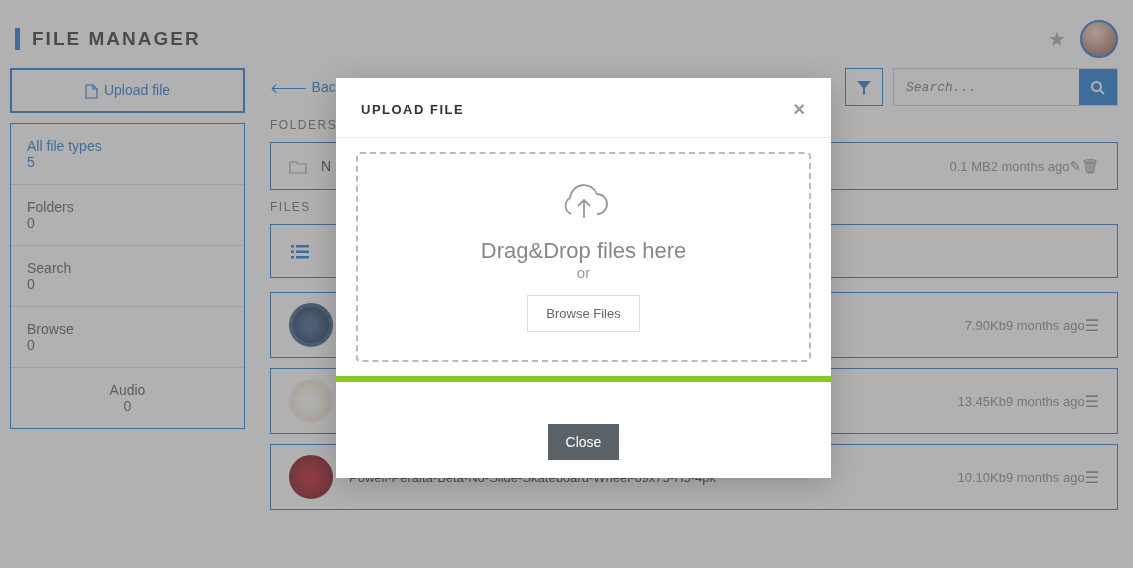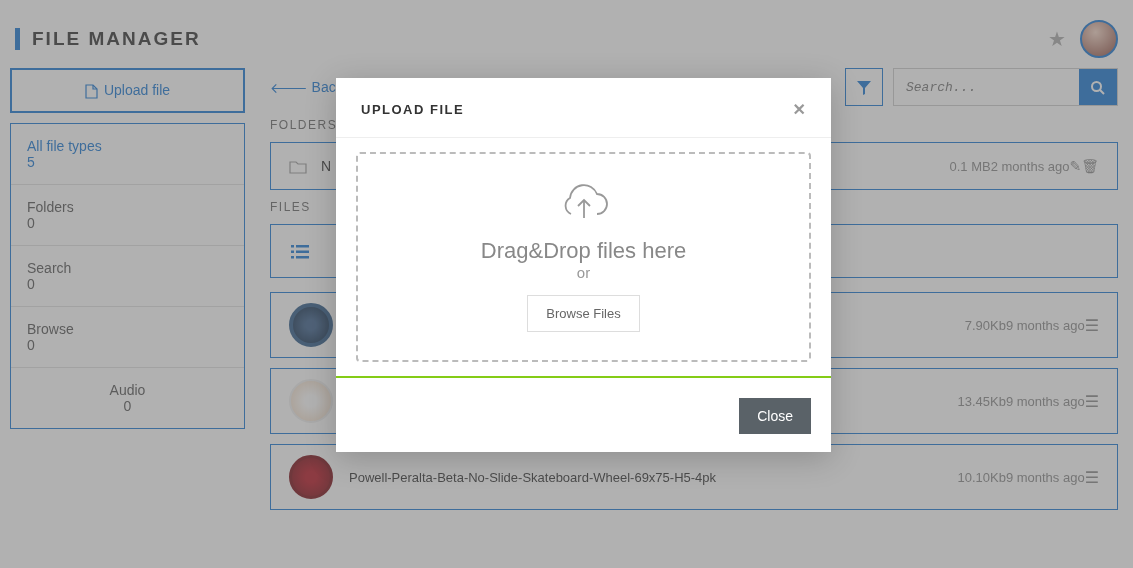--- a/index.html
+++ b/index.html
@@ -192,24 +192,24 @@
     .browse-btn {
       display: inline-block;
       border: 1px solid #ddd;
       padding: 10px 18px;
       font-size: 13px;
       color: #666;
       background: #fff;
       cursor: pointer;
     }
     .modal-footer {
-      border-top: 2px solid #84cc16;
-      padding: 20px 20px 18px 20px;
-      display: flex;
-      justify-content: flex-end;
+      border-top: 6px solid #84cc16;
+      padding: 42px 20px 18px 20px;
+      display: flex;
+      justify-content: center;
     }
     .close-btn {
       background: #5a6268;
       color: #fff;
       padding: 10px 18px;
       font-size: 14px;
       border: none;
       cursor: pointer;
     }
     svg { display: inline-block; vertical-align: middle; }

